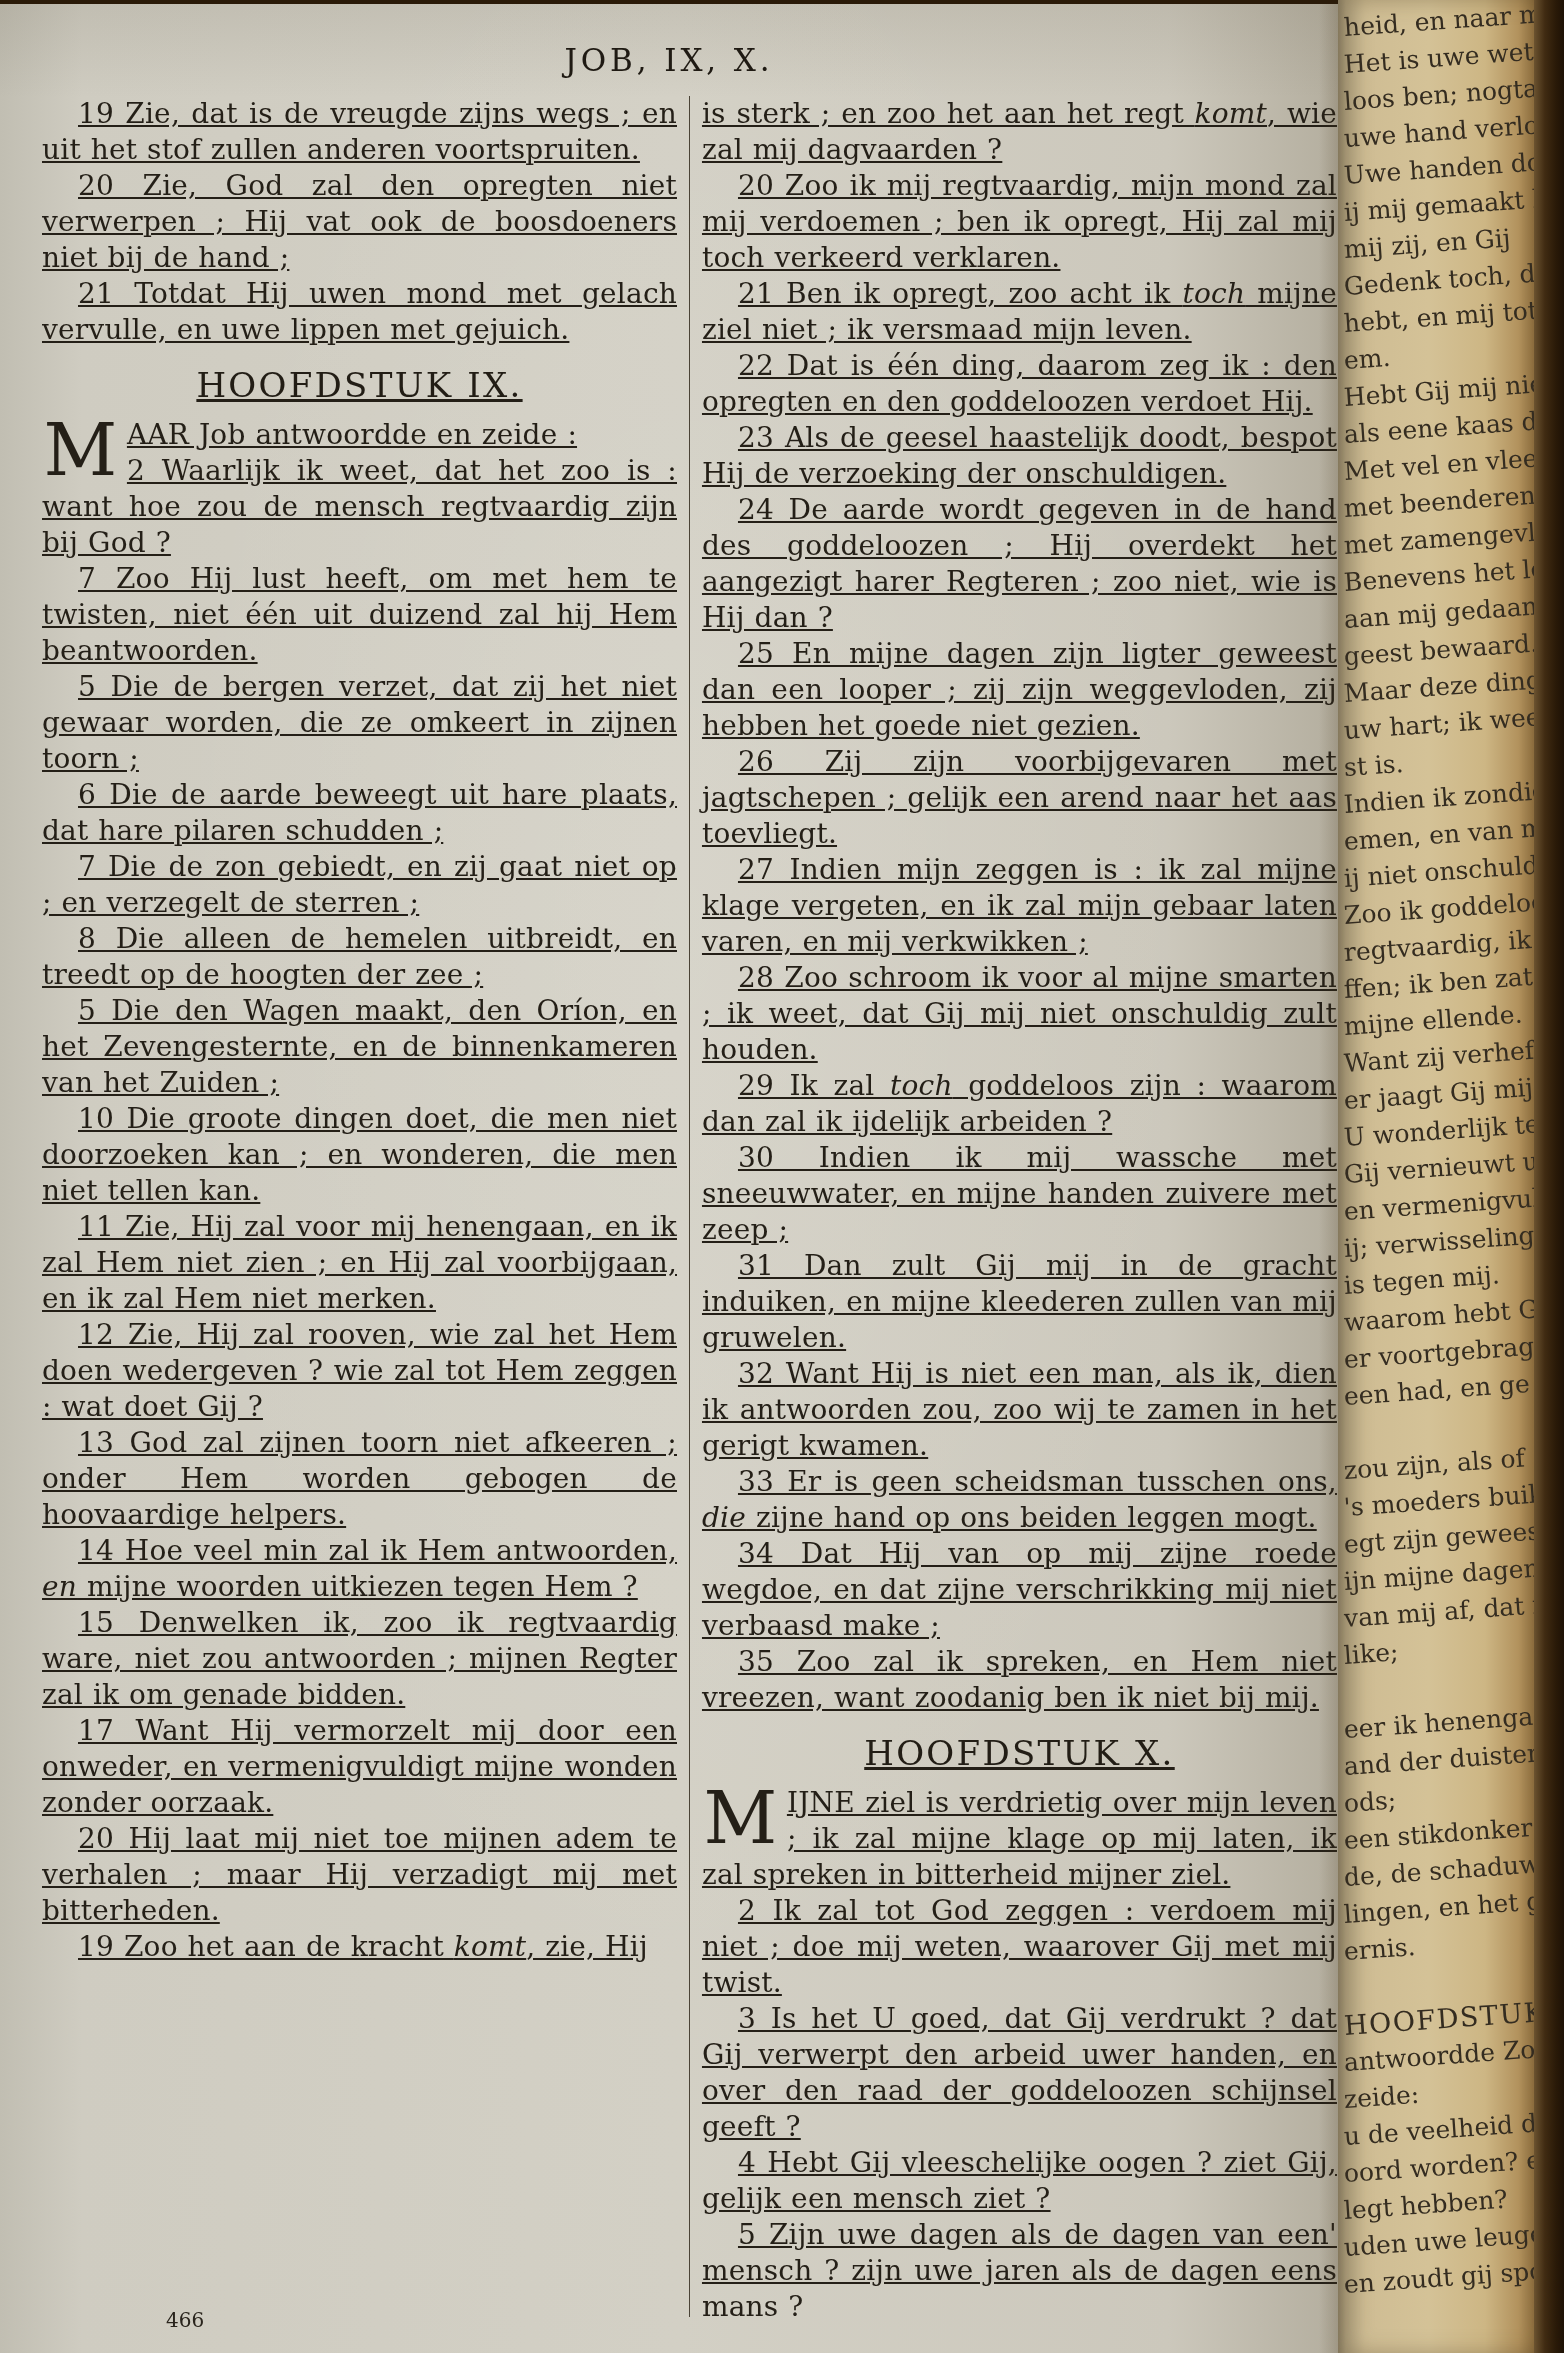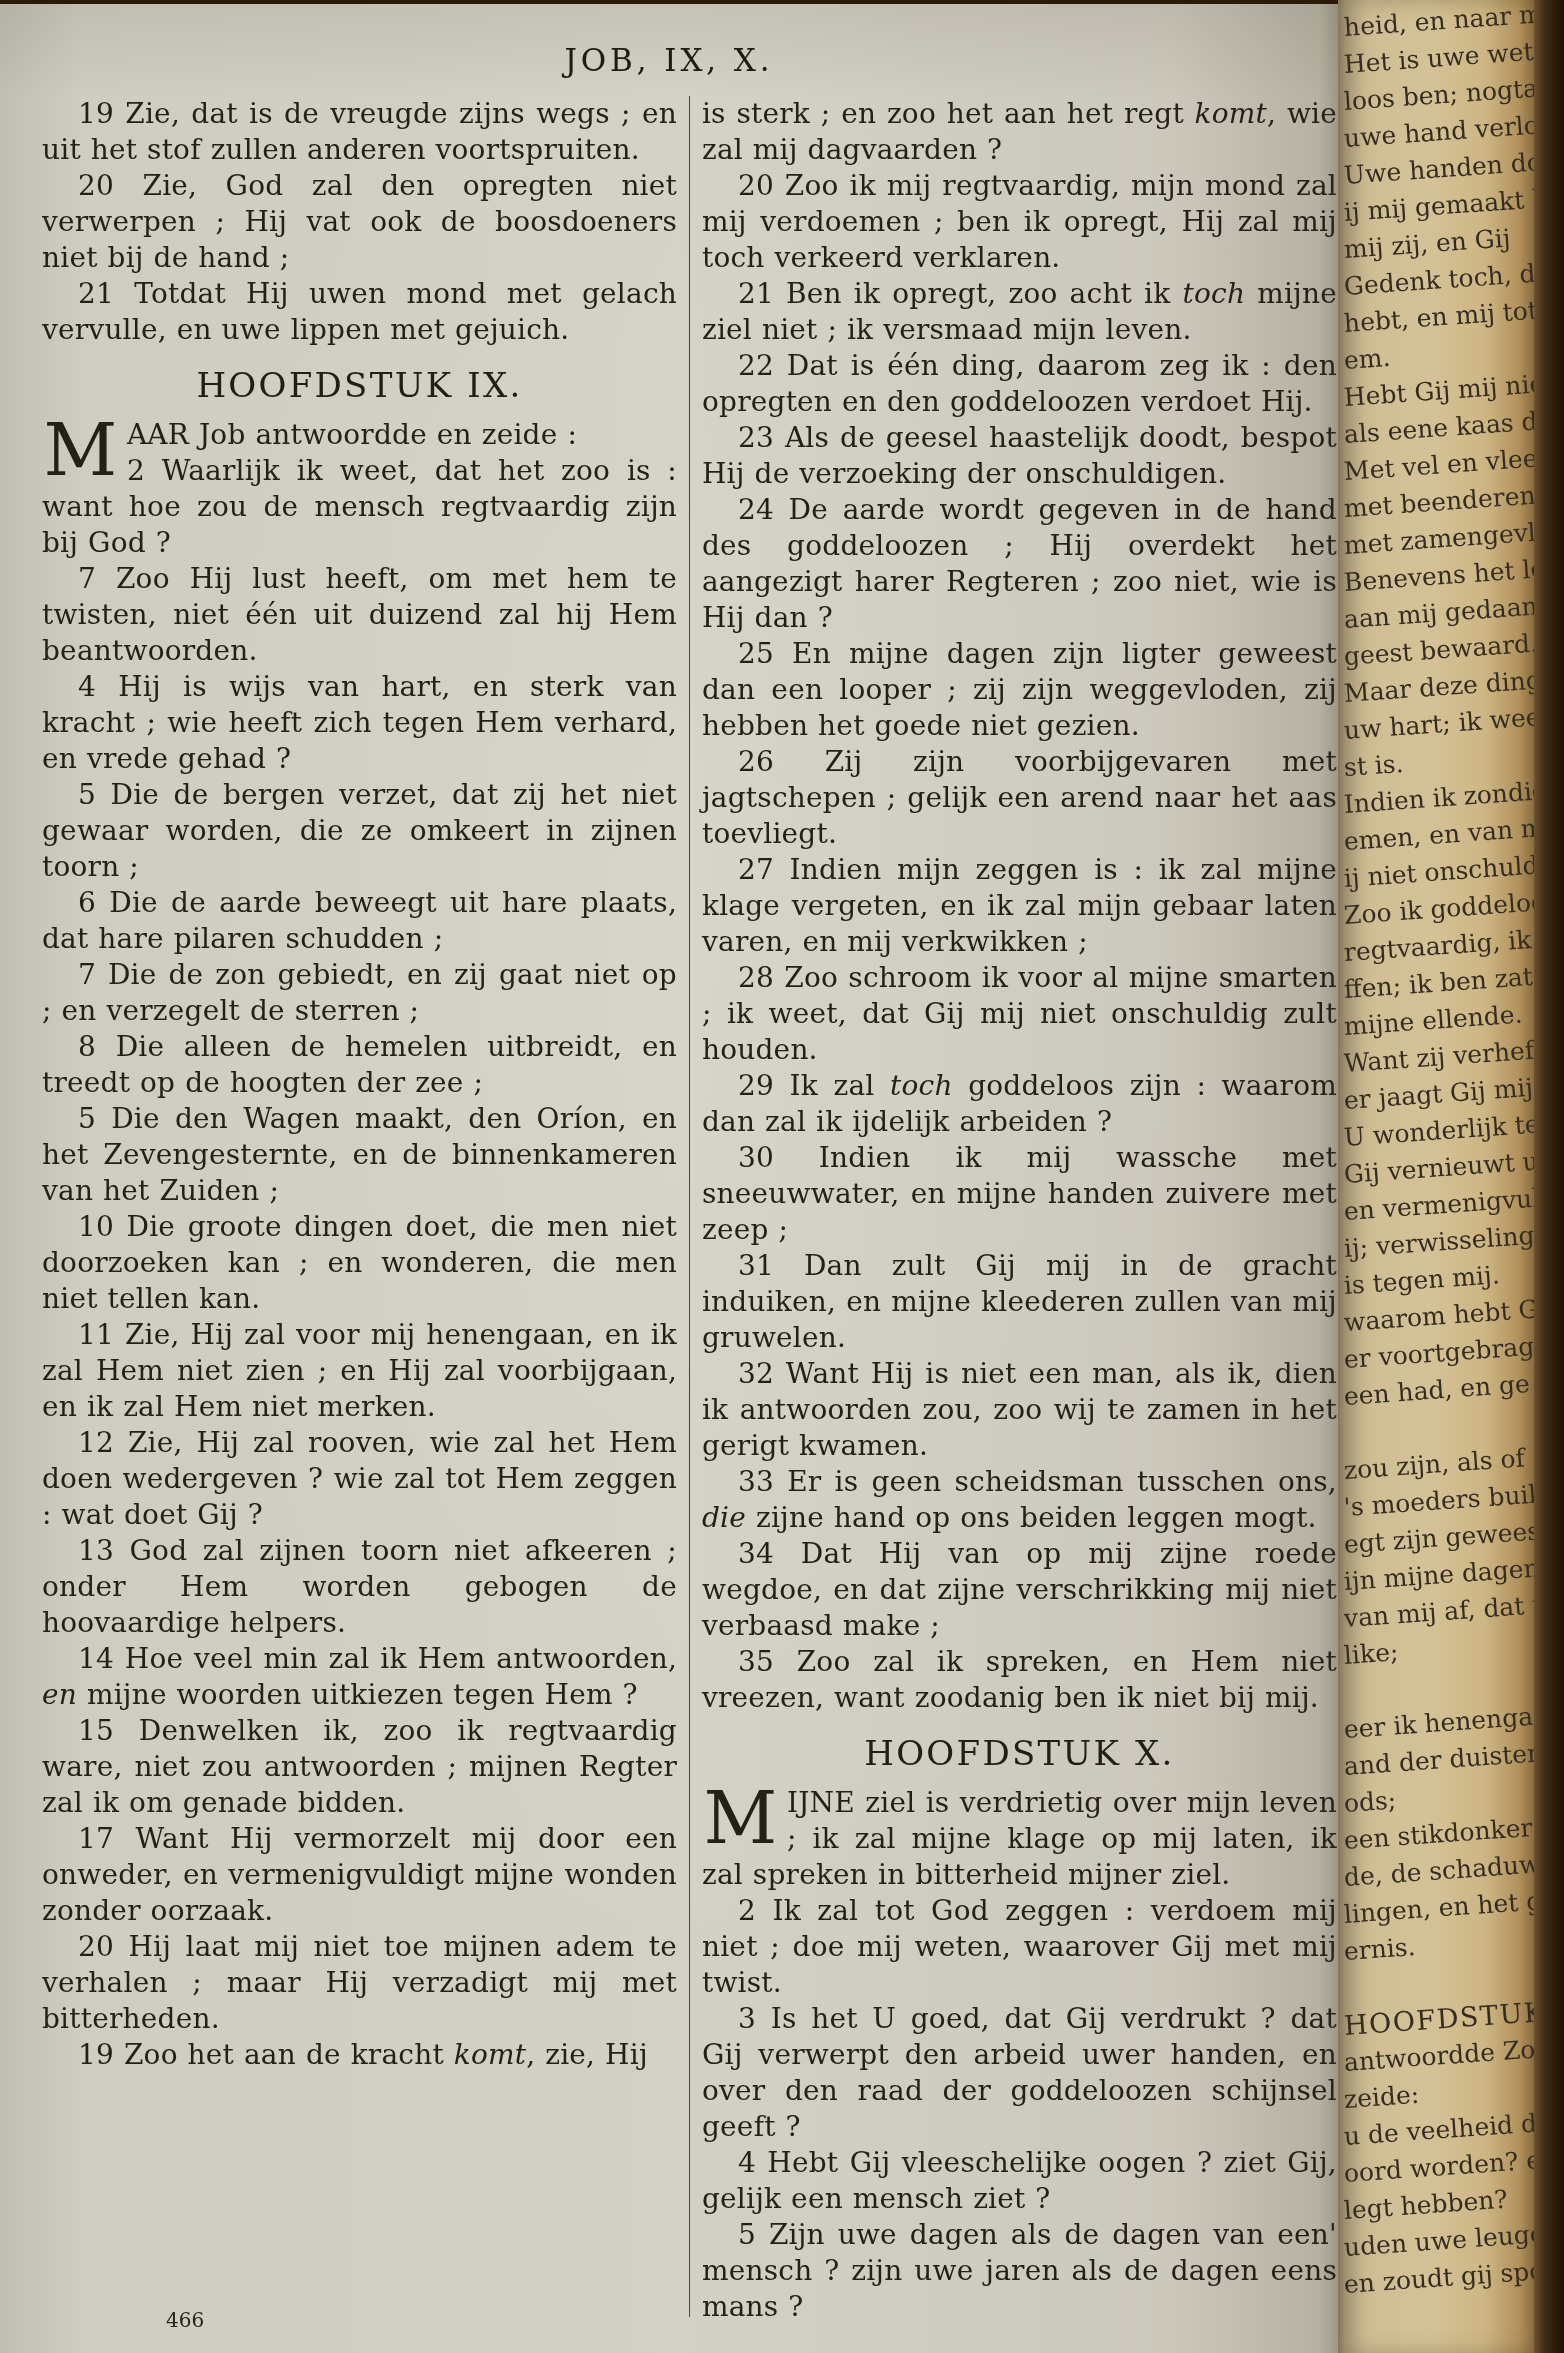--- a/index.html
+++ b/index.html
@@ -32,21 +32,21 @@
 
   .page-header {
     position: absolute; top: 38px; left: 0; width: 1338px;
     text-align: center;
     font-size: 31px; letter-spacing: 3.9px; color: #1f1a13;
   }
 
   .columns {
     position: absolute; top: 92px; left: 42px;
     width: 1297px; height: 2221px;
-    display: flex; overflow: hidden;
+    display: flex; overflow: hidden; text-decoration: underline;
   }
   .col {
     width: 635px;
     font-size: 28px; line-height: 36px;
     letter-spacing: 0.2px; word-spacing: 0.8px;
     text-align: justify; color: #241f17;
   }
   .col-divider { width: 1.6px; background: #4a4336; margin: 0 11.7px; }
 
   p.verse { margin: 0; text-indent: 36px; }
@@ -103,21 +103,20 @@
 <div class="main-page">
   <div class="page-header">JOB, IX, X.</div>
   <div class="columns">
     <div class="col" id="left-col">
         <p class="verse">19 Zie, dat is de vreugde zijns wegs ; en uit het stof zullen anderen voortspruiten.</p>
         <p class="verse">20 Zie, God zal den opregten niet verwerpen ; Hij vat ook de boosdoeners niet bij de hand ;</p>
         <p class="verse">21 Totdat Hij uwen mond met gelach vervulle, en uwe lippen met gejuich.</p>
         <div class="chapter-heading">HOOFDSTUK IX.</div>
         <p class="verse has-dropcap"><span class="dropcap">M</span><span>AAR Job antwoordde en zeide :<br>2 Waarlijk ik weet, dat het zoo is : want hoe zou de mensch regtvaardig zijn bij God ?</span></p>
         <p class="verse">7 Zoo Hij lust heeft, om met hem te twisten, niet één uit duizend zal hij Hem beantwoorden.</p>
-        <p class="verse">4 Hij is wijs van hart, en sterk van kracht ; wie heeft zich tegen Hem verhard, en vrede gehad ?</p>
         <p class="verse">5 Die de bergen verzet, dat zij het niet gewaar worden, die ze omkeert in zijnen toorn ;</p>
         <p class="verse">6 Die de aarde beweegt uit hare plaats, dat hare pilaren schudden ;</p>
         <p class="verse">7 Die de zon gebiedt, en zij gaat niet op ; en verzegelt de sterren ;</p>
         <p class="verse">8 Die alleen de hemelen uitbreidt, en treedt op de hoogten der zee ;</p>
         <p class="verse">5 Die den Wagen maakt, den Oríon, en het Zevengesternte, en de binnenkameren van het Zuiden ;</p>
         <p class="verse">10 Die groote dingen doet, die men niet doorzoeken kan ; en wonderen, die men niet tellen kan.</p>
         <p class="verse">11 Zie, Hij zal voor mij henengaan, en ik zal Hem niet zien ; en Hij zal voorbijgaan, en ik zal Hem niet merken.</p>
         <p class="verse">12 Zie, Hij zal rooven, wie zal het Hem doen wedergeven ? wie zal tot Hem zeggen : wat doet Gij ?</p>
         <p class="verse">13 God zal zijnen toorn niet afkeeren ; onder Hem worden gebogen de hoovaardige helpers.</p>
         <p class="verse">14 Hoe veel min zal ik Hem antwoorden, <i>en</i> mijne woorden uitkiezen tegen Hem ?</p>

